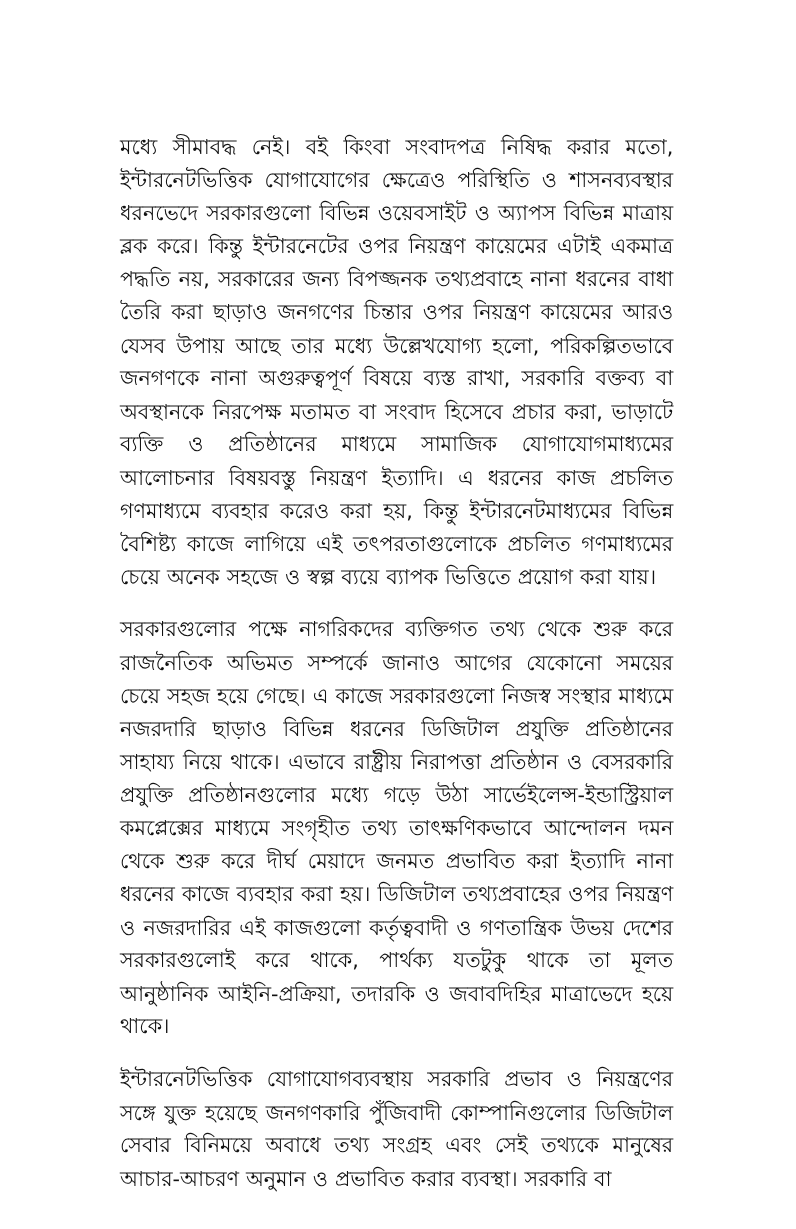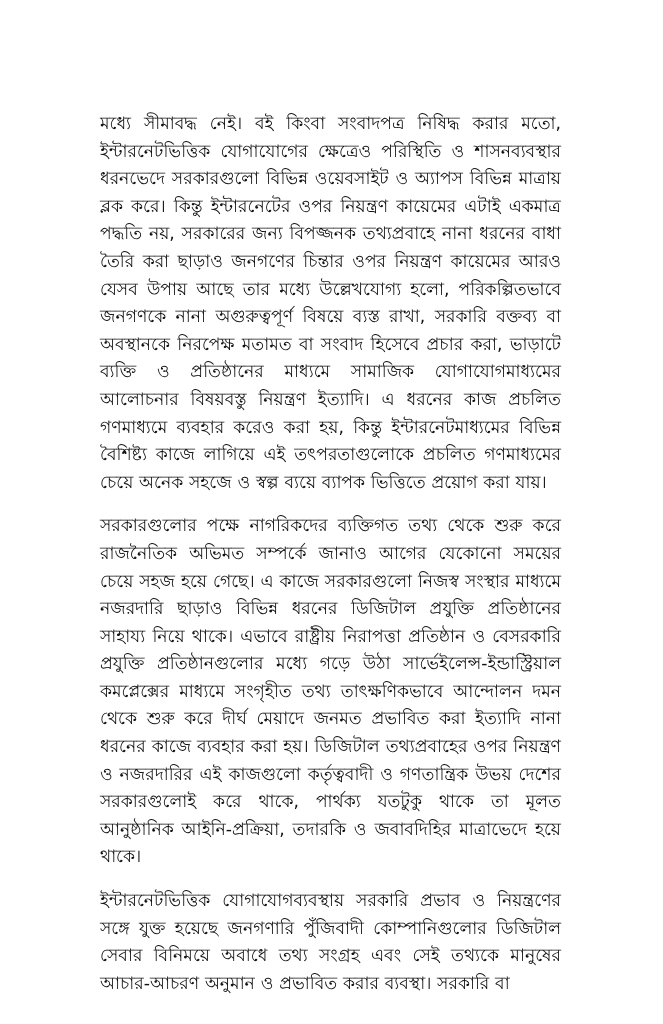--- a/index.html
+++ b/index.html
@@ -41,15 +41,15 @@
     margin-bottom: 0;
   }
 </style>
 </head>
 <body>
 
 <div class="page">
   <div class="text-block">
     <p class="para">মধ্যে সীমাবদ্ধ নেই। বই কিংবা সংবাদপত্র নিষিদ্ধ করার মতো, ইন্টারনেটভিত্তিক যোগাযোগের ক্ষেত্রেও পরিস্থিতি ও শাসনব্যবস্থার ধরনভেদে সরকারগুলো বিভিন্ন ওয়েবসাইট ও অ্যাপস বিভিন্ন মাত্রায় ব্লক করে। কিন্তু ইন্টারনেটের ওপর নিয়ন্ত্রণ কায়েমের এটাই একমাত্র পদ্ধতি নয়, সরকারের জন্য বিপজ্জনক তথ্যপ্রবাহে নানা ধরনের বাধা তৈরি করা ছাড়াও জনগণের চিন্তার ওপর নিয়ন্ত্রণ কায়েমের আরও যেসব উপায় আছে তার মধ্যে উল্লেখযোগ্য হলো, পরিকল্পিতভাবে জনগণকে নানা অগুরুত্বপূর্ণ বিষয়ে ব্যস্ত রাখা, সরকারি বক্তব্য বা অবস্থানকে নিরপেক্ষ মতামত বা সংবাদ হিসেবে প্রচার করা, ভাড়াটে ব্যক্তি ও প্রতিষ্ঠানের মাধ্যমে সামাজিক যোগাযোগমাধ্যমের আলোচনার বিষয়বস্তু নিয়ন্ত্রণ ইত্যাদি। এ ধরনের কাজ প্রচলিত গণমাধ্যমে ব্যবহার করেও করা হয়, কিন্তু ইন্টারনেটমাধ্যমের বিভিন্ন বৈশিষ্ট্য কাজে লাগিয়ে এই তৎপরতাগুলোকে প্রচলিত গণমাধ্যমের চেয়ে অনেক সহজে ও স্বল্প ব্যয়ে ব্যাপক ভিত্তিতে প্রয়োগ করা যায়।</p>
     <p class="para">সরকারগুলোর পক্ষে নাগরিকদের ব্যক্তিগত তথ্য থেকে শুরু করে রাজনৈতিক অভিমত সম্পর্কে জানাও আগের যেকোনো সময়ের চেয়ে সহজ হয়ে গেছে। এ কাজে সরকারগুলো নিজস্ব সংস্থার মাধ্যমে নজরদারি ছাড়াও বিভিন্ন ধরনের ডিজিটাল প্রযুক্তি প্রতিষ্ঠানের সাহায্য নিয়ে থাকে। এভাবে রাষ্ট্রীয় নিরাপত্তা প্রতিষ্ঠান ও বেসরকারি প্রযুক্তি প্রতিষ্ঠানগুলোর মধ্যে গড়ে উঠা সার্ভেইলেন্স-ইন্ডাস্ট্রিয়াল কমপ্লেক্সের মাধ্যমে সংগৃহীত তথ্য তাৎক্ষণিকভাবে আন্দোলন দমন থেকে শুরু করে দীর্ঘ মেয়াদে জনমত প্রভাবিত করা ইত্যাদি নানা ধরনের কাজে ব্যবহার করা হয়। ডিজিটাল তথ্যপ্রবাহের ওপর নিয়ন্ত্রণ ও নজরদারির এই কাজগুলো কর্তৃত্ববাদী ও গণতান্ত্রিক উভয় দেশের সরকারগুলোই করে থাকে, পার্থক্য যতটুকু থাকে তা মূলত আনুষ্ঠানিক আইনি-প্রক্রিয়া, তদারকি ও জবাবদিহির মাত্রাভেদে হয়ে থাকে।</p>
-    <p class="para">ইন্টারনেটভিত্তিক যোগাযোগব্যবস্থায় সরকারি প্রভাব ও নিয়ন্ত্রণের সঙ্গে যুক্ত হয়েছে জনগণারি পুঁজিবাদী কোম্পানিগুলোর ডিজিটাল সেবার বিনিময়ে অবাধে তথ্য সংগ্রহ এবং সেই তথ্যকে মানুষের আচার-আচরণ অনুমান ও প্রভাবিত করার ব্যবস্থা। সরকারি বা</p>
+    <p class="para">ইন্টারনেটভিত্তিক যোগাযোগব্যবস্থায় সরকারি প্রভাব ও নিয়ন্ত্রণের সঙ্গে যুক্ত হয়েছে জনগণকারি পুঁজিবাদী কোম্পানিগুলোর ডিজিটাল সেবার বিনিময়ে অবাধে তথ্য সংগ্রহ এবং সেই তথ্যকে মানুষের আচার-আচরণ অনুমান ও প্রভাবিত করার ব্যবস্থা। সরকারি বা</p>
   </div>
 </div>
 
 </body></html>

